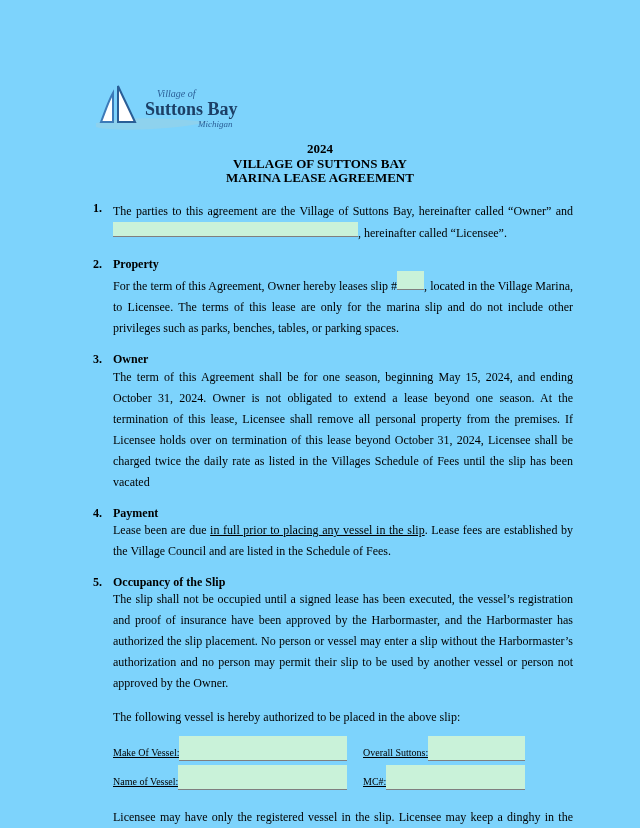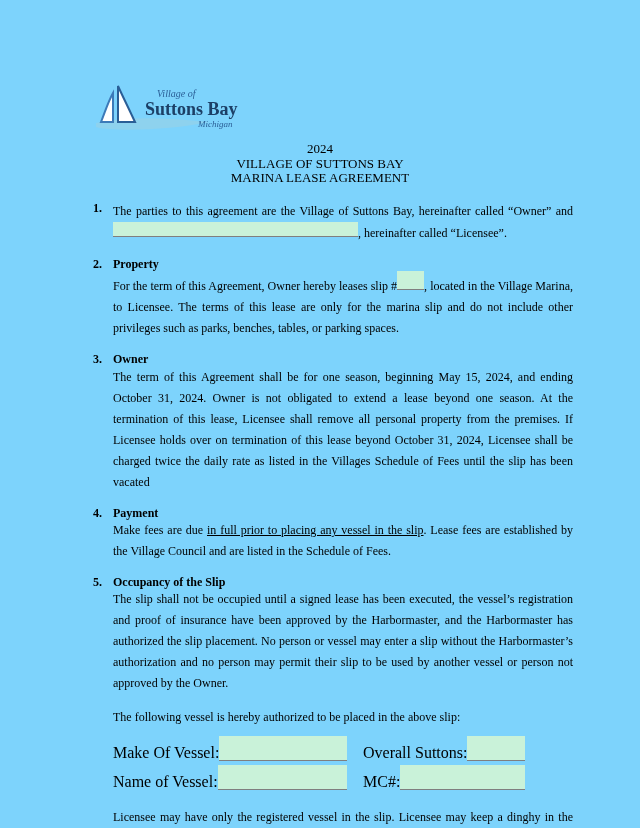--- a/index.html
+++ b/index.html
@@ -6,21 +6,21 @@
   .page{
     width:640px;height:828px;background:#7dd3fc;margin:0 auto;position:relative;
     font-family:"Liberation Serif", serif;color:#000;overflow:hidden;
     -webkit-font-smoothing:antialiased;
   }
   
   .logo-row{padding:84px 0 0 95px;height:54px;}
   .logo{position:relative;width:170px;height:54px;}
   .logo svg{position:absolute;left:0;top:0;}
   
-  .title-block{text-align:center;font-weight:normal;font-size:13px;line-height:14.6px;margin-top:4px;}
+  .title-block{text-align:center;font-weight:bold;font-size:13px;line-height:14.6px;margin-top:4px;}
   
   .sections{margin-top:15px;}
   .sec{display:flex;padding:0 67px 0 93px;margin-bottom:13px;}
   .sec .num{flex:none;width:20px;font-weight:bold;font-size:12px;line-height:14.4px;}
   .sec .content{flex:1;min-width:0;}
   .head{font-weight:bold;font-size:12px;line-height:14.4px;}
   .para{margin:0;text-align:justify;font-size:12px;line-height:21px;}
   .gap{height:13px;}
   
   .blank{
@@ -28,21 +28,21 @@
     background:#c9f2d9;border-bottom:1px solid #7f7f7f;
   }
   .blank-licensee{width:245px;height:14px;}
   .blank-slip{width:27px;height:18px;}
   .uline{text-decoration:underline;}
   
   .vform{margin-top:8px;}
   .frow{display:flex;width:412px;align-items:flex-end;margin-bottom:4px;}
   .fcol1{width:250px;display:flex;align-items:flex-end;}
   .fcol2{flex:1;display:flex;align-items:flex-end;}
-  .flabel{white-space:nowrap;font-size:16px;line-height:16px;}
+  .flabel{white-space:nowrap;font-size:10px;line-height:16px;text-decoration:underline;}
   .ffield{flex:1;height:24px;background:#c9f2d9;border-bottom:1px solid #7f7f7f;}
   .fcol1 .ffield{margin-right:16px;}
   
   .lg-script{font-style:italic;}
 </style>
 </head>
 <body>
 
 <div class="page">
 
@@ -92,21 +92,21 @@
       <div class="content">
         <div class="head">Owner</div>
         <p class="para">The term of this Agreement shall be for one season, beginning May 15, 2024, and ending October 31, 2024.   Owner is not obligated to extend a lease beyond one season.  At the termination of this lease, Licensee shall remove all personal property from the premises. If Licensee holds over on termination of this lease beyond October 31, 2024, Licensee shall be charged twice the daily rate as listed in the Villages Schedule of Fees until the slip has been vacated</p>
       </div>
     </div>
 
     <div class="sec">
       <span class="num">4.</span>
       <div class="content">
         <div class="head">Payment</div>
-        <p class="para"><span>Make fees are due </span><span class="uline">in full prior to placing any vessel in the slip</span><span>.  Lease fees are established by the Village Council and are listed in the Schedule of Fees.</span></p>
+        <p class="para"><span>Lease been are due </span><span class="uline">in full prior to placing any vessel in the slip</span><span>.  Lease fees are established by the Village Council and are listed in the Schedule of Fees.</span></p>
       </div>
     </div>
 
     <div class="sec">
       <span class="num">5.</span>
       <div class="content">
         <div class="head">Occupancy of the Slip</div>
         <p class="para">The slip shall not be occupied until a signed lease has been executed, the vessel’s registration and proof of insurance have been approved by the Harbormaster, and the Harbormaster has authorized the slip placement.  No person or vessel may enter a slip without the Harbormaster’s authorization and no person may permit their slip to be used by another vessel or person not approved by the Owner.</p>
 
         <div class="gap"></div>

